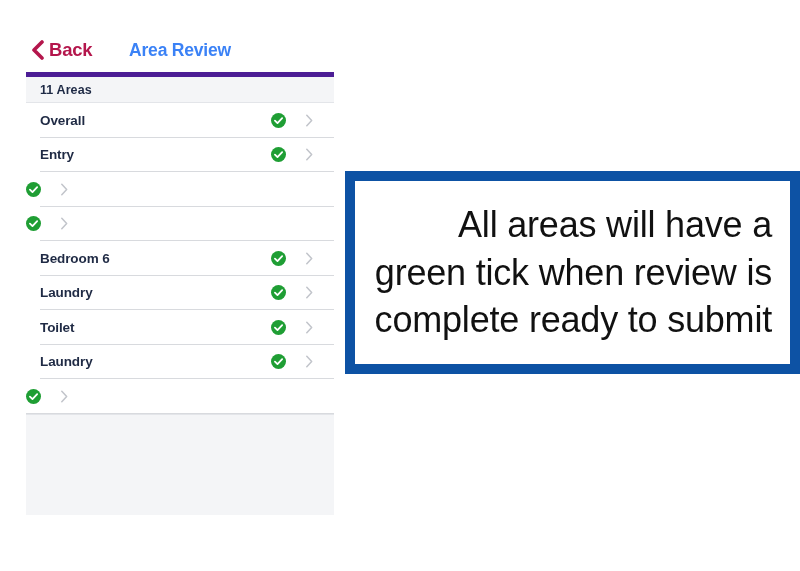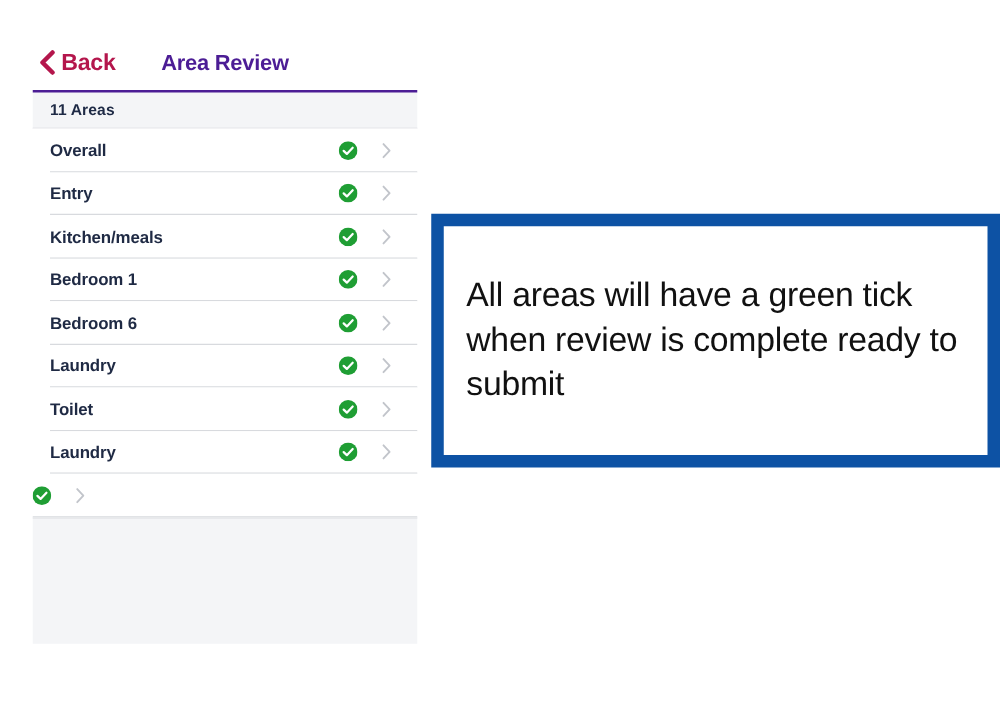--- a/index.html
+++ b/index.html
@@ -51,32 +51,32 @@
     font-size: 18.5px;
     font-weight: 700;
     letter-spacing: -0.2px;
     line-height: 1;
   }
   #nav-title {
     position: absolute;
     left: 0;
     right: 0;
     text-align: center;
-    color: #4c1d95;
+    color: #3b82f6;
     font-size: 17.5px;
     font-weight: 700;
     letter-spacing: -0.2px;
     pointer-events: none;
   }
 
   
   #section-header {
     height: 31px;
     background: #f4f5f7;
-    border-top: 2px solid #4c1d95;
+    border-top: 5px solid #4c1d95;
     border-bottom: 1px solid #e3e5e9;
     display: flex;
     align-items: center;
     box-sizing: border-box;
   }
   #section-header-label {
     padding-left: 14px;
     font-size: 12.5px;
     font-weight: 700;
     color: #1e2a45;
@@ -146,24 +146,24 @@
     width: 455px;
     height: 203px;
     background: #ffffff;
     border: 10px solid #0d52a4;
     box-sizing: border-box;
     display: flex;
     align-items: center;
     justify-content: center;
   }
   #callout-text {
-    font-size: 27px;
+    font-size: 36px;
     line-height: 1.33;
     color: #111111;
-    text-align: left;
+    text-align: right;
     padding: 0 18px;
     letter-spacing: -0.2px;
   }
 </style>
 </head>
 <body>
 
 <div id="phone-panel">
 
   <div id="nav-bar">
@@ -195,31 +195,29 @@
         <span class="area-label">Entry</span>
         <svg class="check-icon" viewBox="0 0 16 16">
           <circle cx="8" cy="8" r="8" fill="#1f9e34"></circle>
           <path d="M4.2 8.2 L6.9 10.8 L11.9 5.5" stroke="#ffffff" stroke-width="1.9" stroke-linecap="round" stroke-linejoin="round" fill="none"></path>
         </svg>
         <svg class="chevron-icon" viewBox="0 0 10 16">
           <path d="M2 2.2 L7.4 8 L2 13.8" stroke="#c2c5cb" stroke-width="1.7" stroke-linecap="round" stroke-linejoin="round" fill="none"></path>
         </svg>
       </div>
       <div class="area-row">
-        <span class="area-label">Kitchen/meals</span>
-        <svg class="check-icon" viewBox="0 0 16 16">
-          <circle cx="8" cy="8" r="8" fill="#1f9e34"></circle>
-          <path d="M4.2 8.2 L6.9 10.8 L11.9 5.5" stroke="#ffffff" stroke-width="1.9" stroke-linecap="round" stroke-linejoin="round" fill="none"></path>
-        </svg>
-        <svg class="chevron-icon" viewBox="0 0 10 16">
-          <path d="M2 2.2 L7.4 8 L2 13.8" stroke="#c2c5cb" stroke-width="1.7" stroke-linecap="round" stroke-linejoin="round" fill="none"></path>
-        </svg>
-      </div>
-      <div class="area-row">
-        <span class="area-label">Bedroom 1</span>
+        <svg class="check-icon" viewBox="0 0 16 16">
+          <circle cx="8" cy="8" r="8" fill="#1f9e34"></circle>
+          <path d="M4.2 8.2 L6.9 10.8 L11.9 5.5" stroke="#ffffff" stroke-width="1.9" stroke-linecap="round" stroke-linejoin="round" fill="none"></path>
+        </svg>
+        <svg class="chevron-icon" viewBox="0 0 10 16">
+          <path d="M2 2.2 L7.4 8 L2 13.8" stroke="#c2c5cb" stroke-width="1.7" stroke-linecap="round" stroke-linejoin="round" fill="none"></path>
+        </svg>
+      </div>
+      <div class="area-row">
         <svg class="check-icon" viewBox="0 0 16 16">
           <circle cx="8" cy="8" r="8" fill="#1f9e34"></circle>
           <path d="M4.2 8.2 L6.9 10.8 L11.9 5.5" stroke="#ffffff" stroke-width="1.9" stroke-linecap="round" stroke-linejoin="round" fill="none"></path>
         </svg>
         <svg class="chevron-icon" viewBox="0 0 10 16">
           <path d="M2 2.2 L7.4 8 L2 13.8" stroke="#c2c5cb" stroke-width="1.7" stroke-linecap="round" stroke-linejoin="round" fill="none"></path>
         </svg>
       </div>
       <div class="area-row">
         <span class="area-label">Bedroom 6</span>

